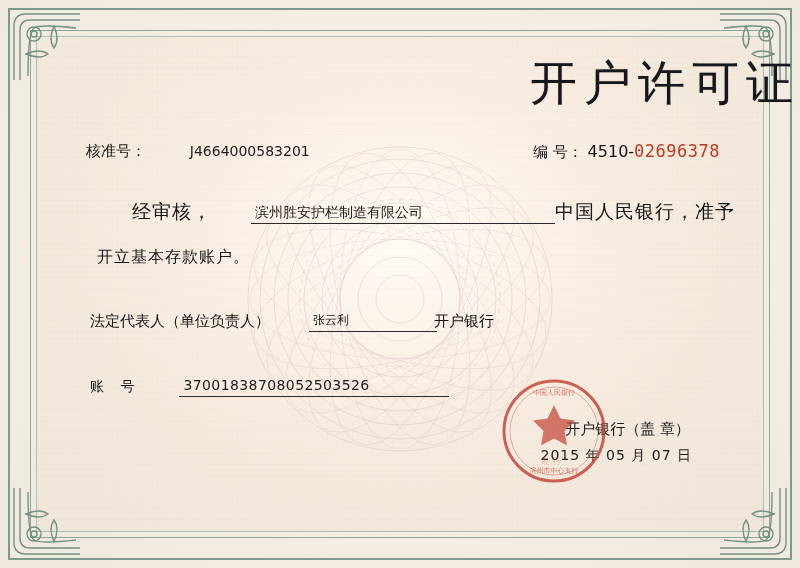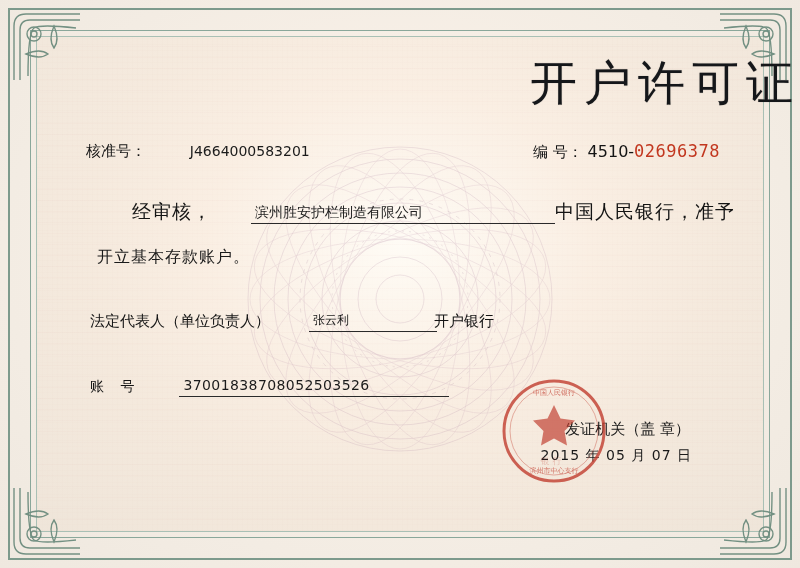--- a/index.html
+++ b/index.html
@@ -369,21 +369,21 @@
     </div>
 
     <div class="row bank-row">
       <span class="label">开户银行</span>
     </div>
 
     <div class="row account-row">
       <span class="label">账 号</span><span class="underline value account-no">37001838708052503526</span>
     </div>
 
-    <div class="row issuer-row">发证机关（盖 章）</div>
+    <div class="row issuer-row">开户银行（盖 章）</div>
     <div class="row date-row">2015 年 05 月 07 日</div>
 
     <svg class="seal" viewBox="0 0 112 112">
       <g stroke="#c0392b" fill="none">
         <circle cx="56" cy="56" r="50" stroke-width="3"></circle>
         <circle cx="56" cy="56" r="44" stroke-width="0.8" opacity="0.6"></circle>
       </g>
       <path d="M56 30 l6.5 13.5 14.5 2 -10.5 10.5 2.5 14.5 -13-7 -13 7 2.5 -14.5 -10.5 -10.5 14.5 -2 z" fill="#c0392b" opacity="0.85"></path>
       <g fill="#c0392b" opacity="0.9" font-family="DejaVu Sans, sans-serif" font-size="7">
         <text x="56" y="20" text-anchor="middle">中国人民银行</text>

